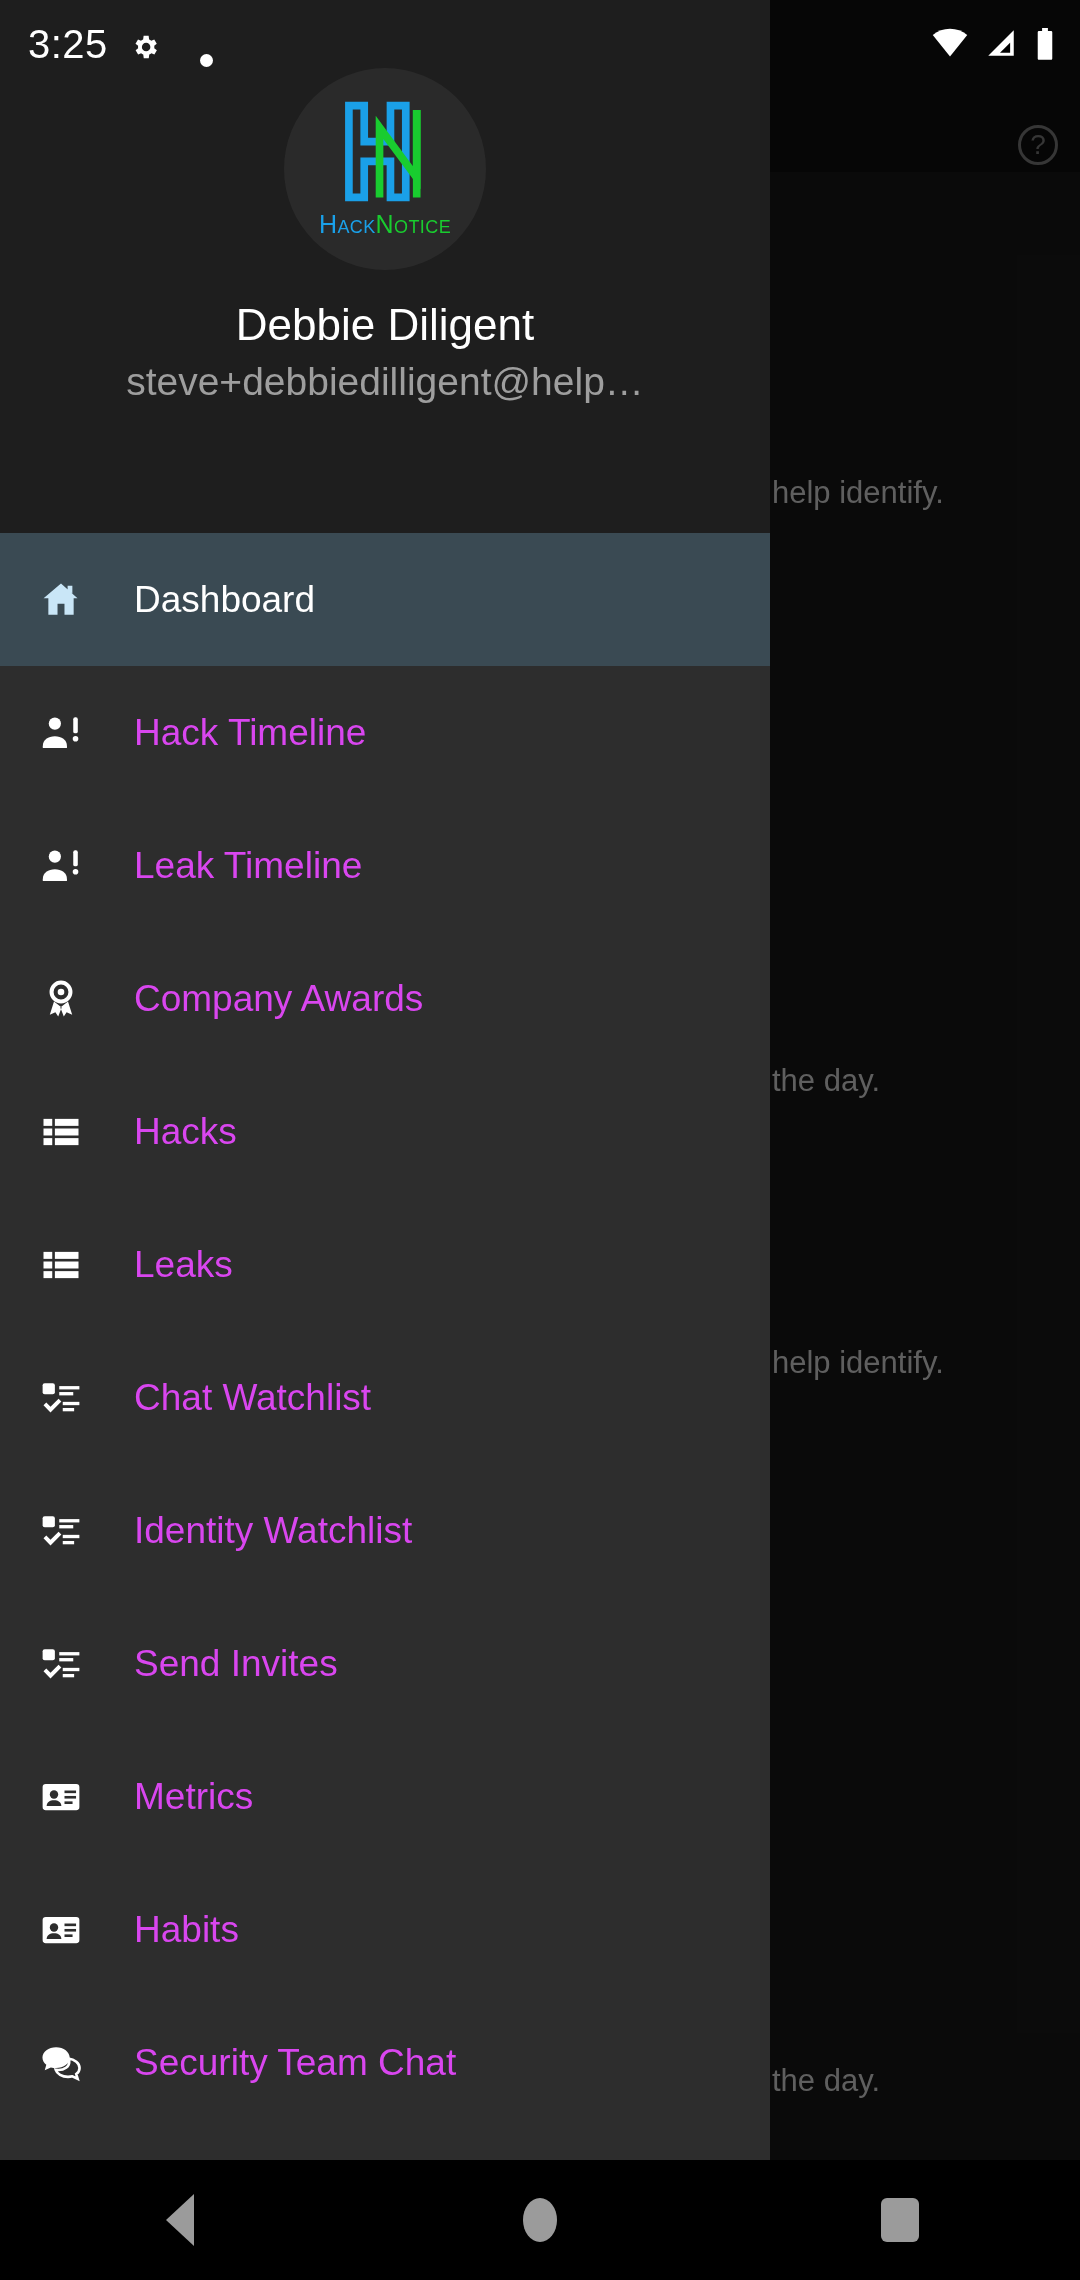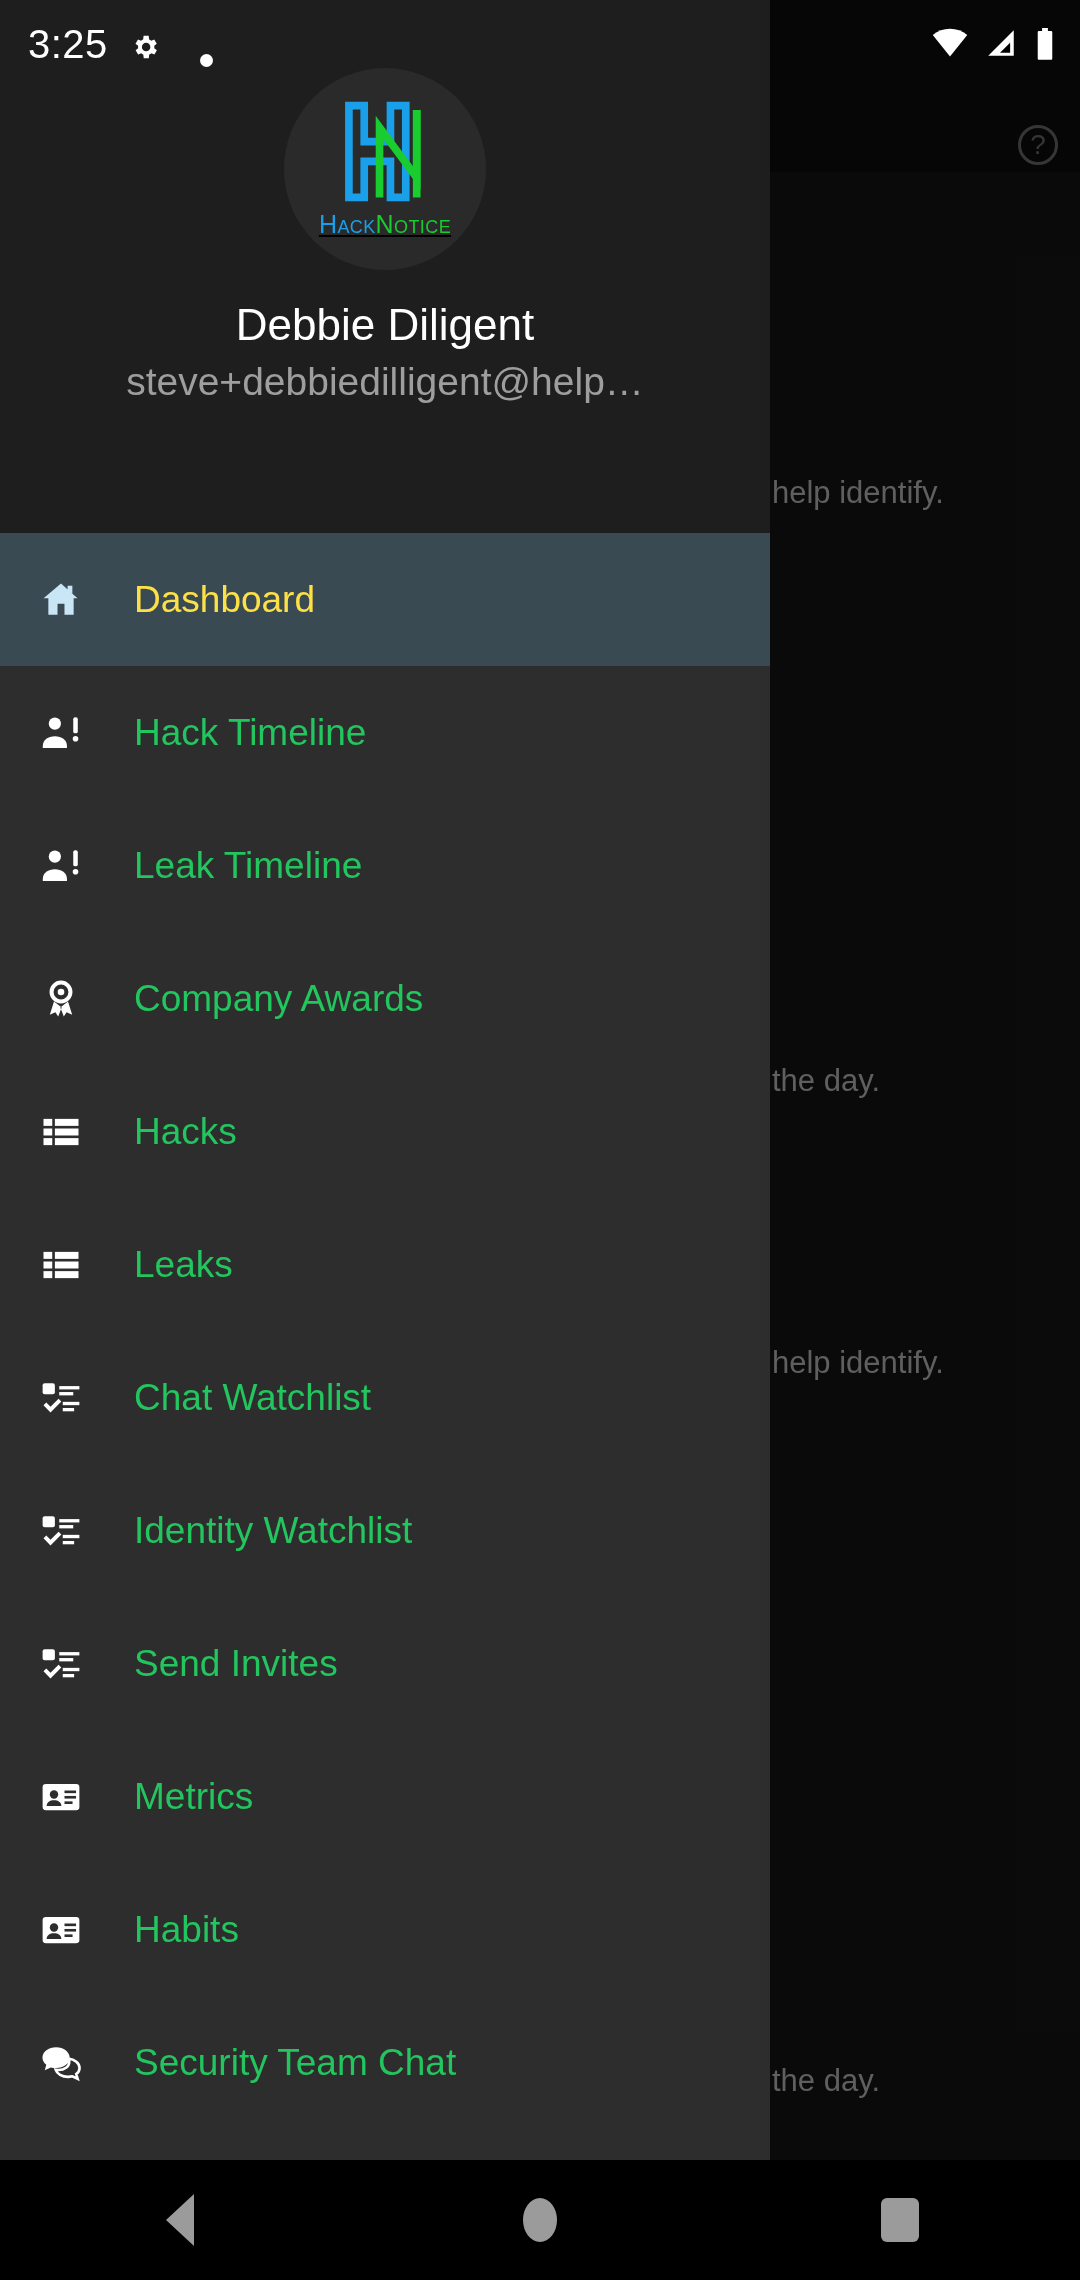--- a/index.html
+++ b/index.html
@@ -55,21 +55,21 @@
     background:#2d2d2d; z-index:30; overflow:hidden;
   }
   .drawer-header {
     position:relative; height:533px; background:#1e1e1e;
     display:flex; flex-direction:column; align-items:center;
   }
   .avatar {
     position:absolute; left:50%; transform:translateX(-50%);
     top:68px; width:202px; height:202px; border-radius:50%;
     background:rgba(255,255,255,0.055);
-    display:flex; flex-direction:column; align-items:center; justify-content:center;text-decoration:underline;
+    display:flex; flex-direction:column; align-items:center; justify-content:center;
   }
   .avatar-mark { width:110px; height:105px; }
   .avatar-word {
     margin-top:6px; font-size:25px; letter-spacing:0.4px;
     font-variant:small-caps; font-weight:400; white-space:nowrap;
   }
   .w-hack { color:#1aa0e8; }
   .w-notice { color:#19cc2f; }
   .acct-name {
     position:absolute; left:0; right:0; top:300px;
@@ -80,29 +80,29 @@
     text-align:center; color:#9e9e9e; font-size:39px;
     white-space:nowrap; overflow:hidden;
   }
 
   .menu { padding:0; }
   .menu-item {
     display:flex; align-items:center; height:133px;
     padding-left:35px; color:#ffffff;
   }
   .menu-item.active { background:#3a4a53; }
-  .menu-item.active .mi-label { color:#fde047; }
+  .menu-item.active .mi-label { color:#ffffff; }
   .menu-item.active .mi-icon svg { fill:#c9e6f7; }
   .mi-icon {
     width:52px; min-width:52px; height:52px;
     display:flex; align-items:center; justify-content:center;
   }
   .mi-icon svg { fill:#ffffff; }
   .mi-label {
-    margin-left:47px; font-size:37px; color:#22c55e;
+    margin-left:47px; font-size:37px; color:#d946ef;
     white-space:nowrap; font-weight:400;
   }
 
   
   .navbar {
     position:absolute; left:0; bottom:0; width:1080px; height:120px;
     background:#000000; z-index:50;
     display:flex; align-items:center; justify-content:space-around;
   }
   .nav-btn { width:120px; height:120px; display:flex; align-items:center; justify-content:center; }

